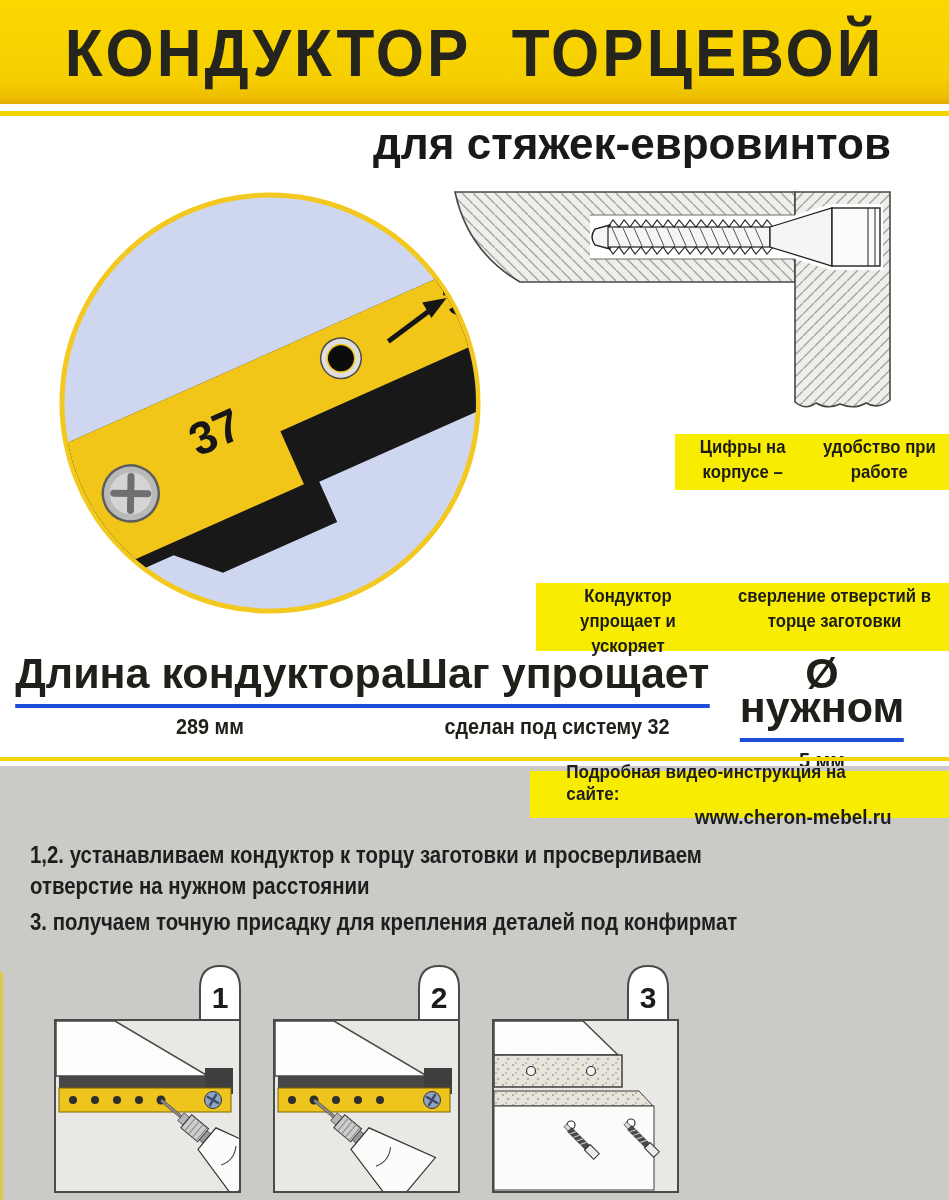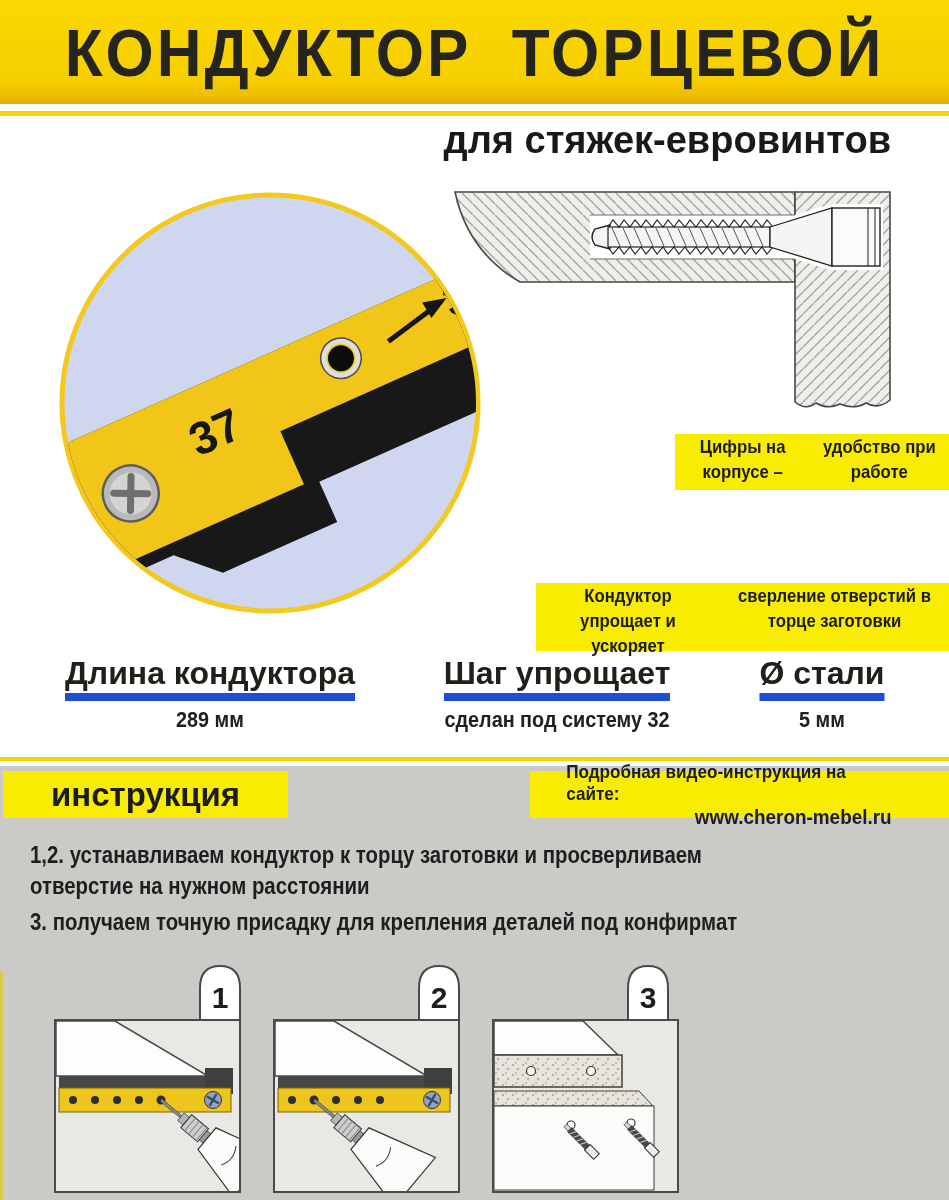--- a/index.html
+++ b/index.html
@@ -5,32 +5,32 @@
   html,body{margin:0;padding:0;}
   .page{position:relative;width:949px;height:1200px;background:#ffffff;overflow:hidden;
         font-family:"Liberation Sans",sans-serif;color:#1d1d1d;}
   
   .banner{position:absolute;left:0;top:0;width:949px;height:104px;
           background:linear-gradient(#fbd800 0%,#f6cf00 74%,#eec000 92%,#e2ad00 100%);
           display:flex;align-items:center;justify-content:center;}
   .banner-title{font-size:62px;font-weight:bold;color:#25241d;letter-spacing:3px;
                 white-space:pre;transform:scaleY(1.08);}
   .rule-yellow{position:absolute;left:0;top:111px;width:949px;height:5px;background:#f3d600;}
-  .subtitle{position:absolute;top:119px;right:58px;font-size:38px;font-weight:bold;color:#191919;}
+  .subtitle{position:absolute;top:119px;right:58px;font-size:44px;font-weight:bold;color:#191919;}
   
   .callout{position:absolute;right:0;background:#f8ec00;display:flex;flex-direction:row;
            justify-content:center;text-align:center;font-weight:bold;color:#1c1c1c;}
   .callout div{font-size:19px;line-height:25px;transform:scaleX(.88);}
   .callout1{top:434px;left:675px;height:56px;}
   .callout2{top:511px;left:581px;height:56px;}
   .callout3{top:583px;left:536px;height:68px;}
   
   .spec{position:absolute;top:656px;transform:translateX(-50%);text-align:center;}
-  .spec-title{display:inline-block;font-size:32px;font-weight:bold;color:#20201a;
-              padding-bottom:3px;border-bottom:8px solid #1d4ed8;line-height:34px;}
+  .spec-title{display:inline-block;font-size:43px;font-weight:bold;color:#20201a;
+              padding-bottom:14px;border-bottom:4px solid #1d4ed8;line-height:34px;}
   .spec-value{margin-top:6px;font-size:22px;font-weight:bold;color:#20201a;transform:scaleX(.9);}
   .spec1{left:210px;} .spec2{left:557px;} .spec3{left:822px;}
   
   .gray{position:absolute;left:0;top:766px;width:949px;height:434px;background:#cbcac6;}
   .rule-yellow2{position:absolute;left:0;top:757px;width:949px;height:4px;background:#f3d600;}
   .edge-strip{position:absolute;left:0;top:972px;width:3px;height:228px;background:#dcc84d;}
   .instr-box{position:absolute;left:3px;top:771px;width:285px;height:47px;background:#f8ec00;
              display:flex;align-items:center;justify-content:center;}
   .instr-box span{font-size:33px;font-weight:bold;color:#1c1c1c;}
   .video-box{position:absolute;left:530px;top:771px;width:419px;height:47px;background:#f8ec00;
@@ -139,31 +139,28 @@
 
   <div class="spec spec1">
     <span class="spec-title">Длина кондуктора</span>
     <div class="spec-value">289 мм</div>
   </div>
   <div class="spec spec2">
     <span class="spec-title">Шаг упрощает</span>
     <div class="spec-value">сделан под систему 32</div>
   </div>
   <div class="spec spec3">
-    <span class="spec-title">Ø стали</span>
+    <span class="spec-title">Ø нужном</span>
     <div class="spec-value">5 мм</div>
   </div>
 
   <div class="rule-yellow2"></div>
   <div class="gray"></div>
   <div class="edge-strip"></div>
 
-  <div class="instr-box">
-    <span>инструкция</span>
-  </div>
   <div class="video-box">
     <div class="l1">Подробная видео-инструкция на сайте:</div>
     <div class="l2">www.cheron-mebel.ru</div>
   </div>
 
   <div class="step-line s1a">1,2. устанавливаем кондуктор к торцу заготовки и просверливаем</div>
   <div class="step-line s1b">отверстие на нужном расстоянии</div>
   <div class="step-line s2a">3. получаем точную присадку для крепления деталей под конфирмат</div>
 
   <svg class="panel-svg p1" width="192" height="238" viewBox="0 0 192 238">

